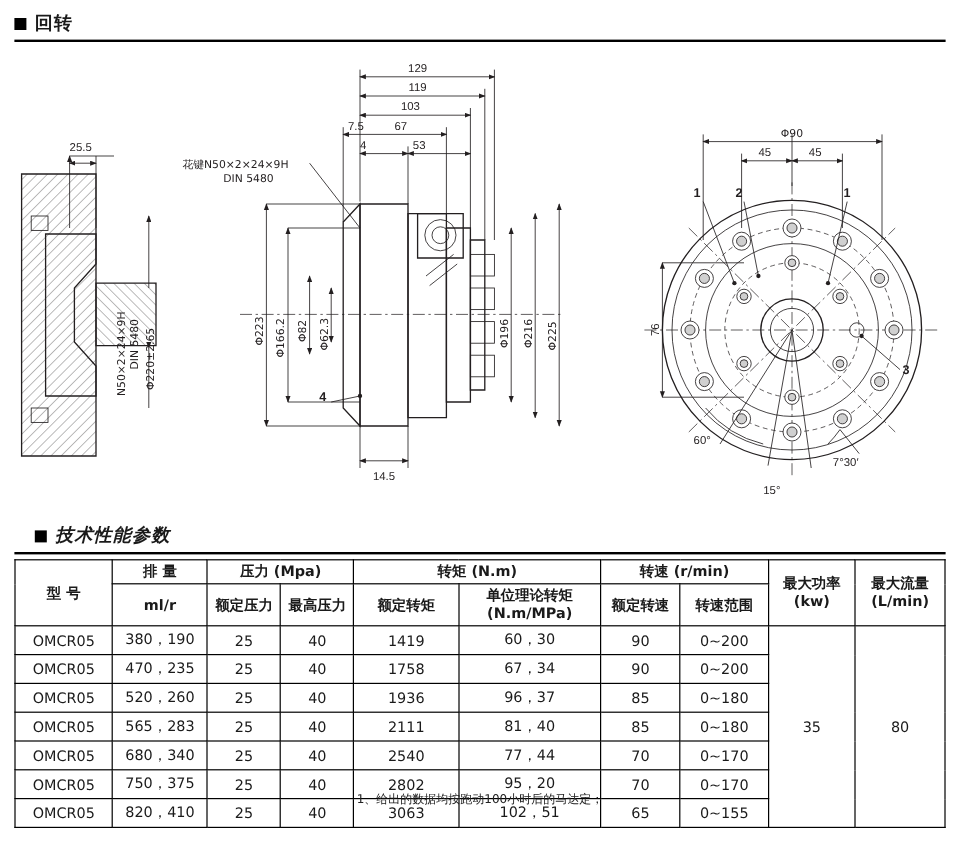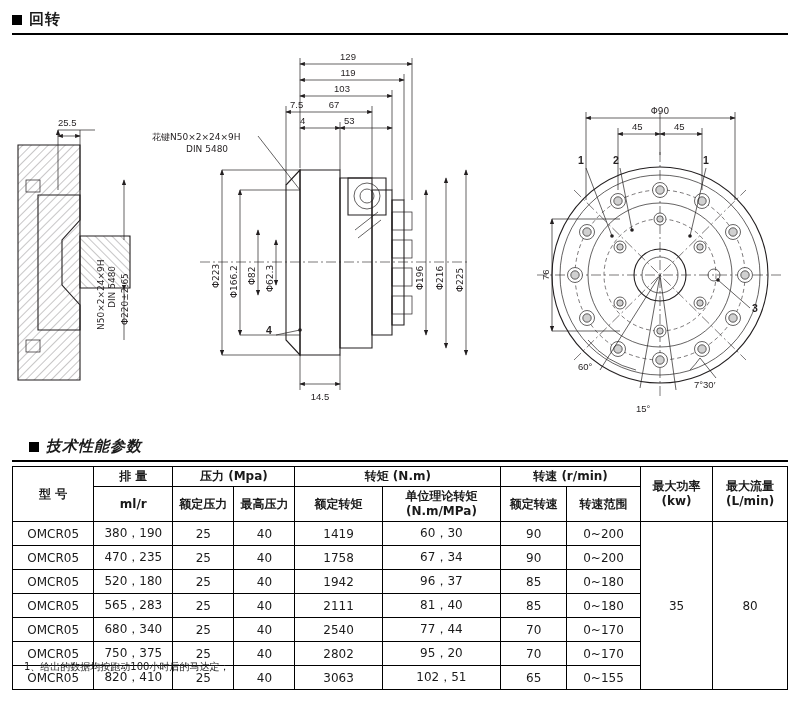--- a/index.html
+++ b/index.html
@@ -102,27 +102,28 @@
   }
   table.spec tbody td {
     height: 19px;
     font-family: "DejaVu Sans", "Liberation Sans", sans-serif;
     font-size: 12px;
     margin-left: 45px;
   }
   td.model { text-align: left; padding-left: 10px; }
   .notes {
     position: absolute;
-    left: 24px;
+    left: 12px;
     top: 659px;
     width: 776px;
     font-family: "DejaVu Sans", "Liberation Sans", sans-serif;
     font-size: 10px;
     line-height: 1.65;
     color: #222;
+    text-align: center;
   }
 </style>
 </head>
 <body>
 
 <div class="page">
 
   <div class="sec-head" id="head-rotary">
     <span class="sq"></span>
     <span>回转</span>
@@ -423,24 +424,24 @@
           <td>470，235</td>
           <td>25</td>
           <td>40</td>
           <td>1758</td>
           <td>67，34</td>
           <td>90</td>
           <td>0~200</td>
         </tr>
         <tr>
           <td class="model">OMCR05</td>
-          <td>520，180</td>
-          <td>25</td>
-          <td>40</td>
-          <td>1942</td>
+          <td>520，260</td>
+          <td>25</td>
+          <td>40</td>
+          <td>1936</td>
           <td>96，37</td>
           <td>85</td>
           <td>0~180</td>
         </tr>
         <tr>
           <td class="model">OMCR05</td>
           <td>565，283</td>
           <td>25</td>
           <td>40</td>
           <td>2111</td>

